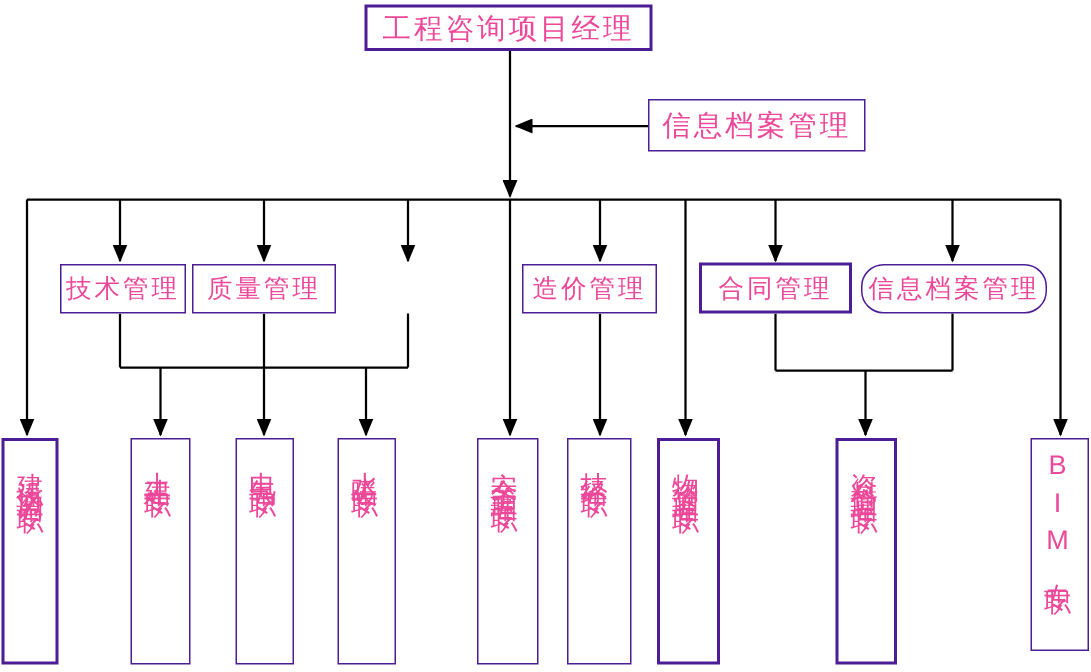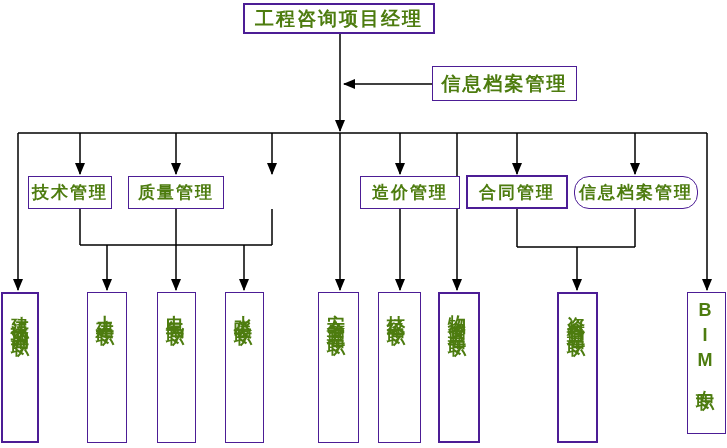--- a/index.html
+++ b/index.html
@@ -15,22 +15,22 @@
   svg.connectors {
     position: absolute;
     left: 0; top: 0;
     width: 727px; height: 448px;
   }
   .box {
     position: absolute;
     box-sizing: border-box;
     border: 1px solid #4c1d95;
     background: #ffffff;
-    font-weight: bold;
-    color: #4d7c0f;
+    font-weight: normal;
+    color: #ec4899;
   }
   .box.thick { border-width: 2px; }
   .hbox {
     display: flex;
     align-items: center;
     justify-content: center;
     white-space: nowrap;
     font-size: 17px;
     letter-spacing: 2px;
   }
@@ -90,23 +90,23 @@
       <line x1="635" y1="209" x2="635" y2="247"></line>
       <line x1="517" y1="247" x2="635" y2="247"></line>
       <line x1="577" y1="247" x2="577" y2="290" marker-end="url(#arrow)"></line>
     </g>
   </svg>
 
   <div class="box hbox root-box thick" style="left:243px; top:3px; width:192px; height:31px;">工程咨询项目经理</div>
 
   <div class="box hbox deputy-box" style="left:432px; top:66px; width:145px; height:35px;">信息档案管理</div>
 
-  <div class="box hbox" style="left:28px; top:176px; width:84px; height:33px;">技术管理</div>
+  <div class="box hbox" style="left:40px; top:176px; width:84px; height:33px;">技术管理</div>
   <div class="box hbox" style="left:128px; top:176px; width:96px; height:33px;">质量管理</div>
-  <div class="box hbox" style="left:360px; top:176px; width:100px; height:33px;">造价管理</div>
+  <div class="box hbox" style="left:348px; top:176px; width:90px; height:33px;">造价管理</div>
   <div class="box hbox thick" style="left:466px; top:175px; width:102px; height:34px;">合同管理</div>
   <div class="box hbox" style="left:574px; top:176px; width:124px; height:33px;border-radius:15px;">信息档案管理</div>
 
   <div class="box vbox thick" style="left:1px; top:292px; width:38px; height:151px;">建设协调专职</div>
   <div class="box vbox" style="left:87px; top:292px; width:40px; height:151px;">土建专职</div>
   <div class="box vbox" style="left:157px; top:292px; width:39px; height:151px;">电气专职</div>
   <div class="box vbox" style="left:225px; top:292px; width:39px; height:151px;">水暖专职</div>
   <div class="box vbox" style="left:318px; top:292px; width:41px; height:151px;">安全管理专职</div>
   <div class="box vbox" style="left:378px; top:292px; width:43px; height:151px;">技经专职</div>
   <div class="box vbox thick" style="left:438px; top:292px; width:42px; height:151px;">物资管理专职</div>

